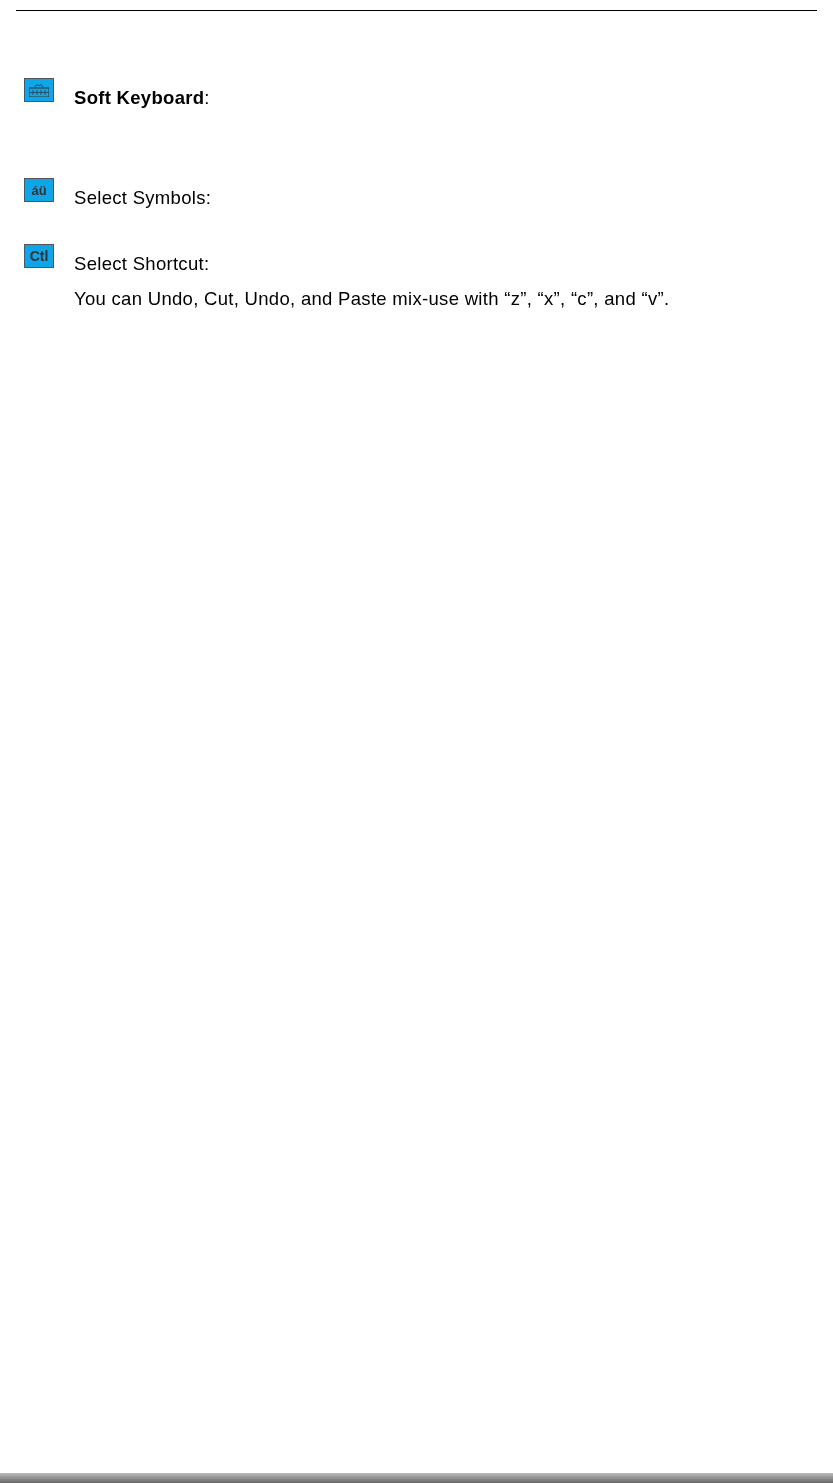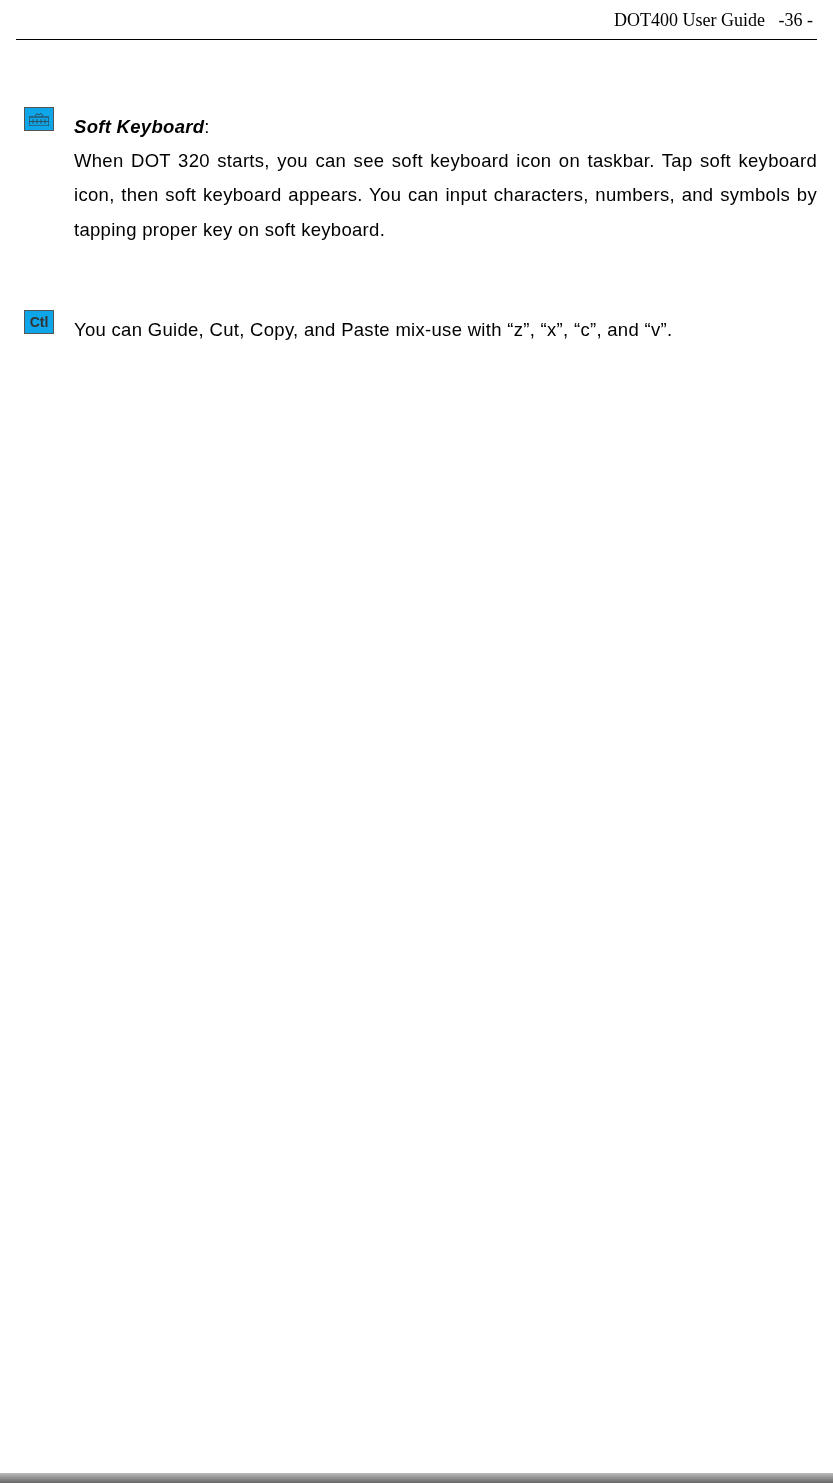--- a/index.html
+++ b/index.html
@@ -58,21 +58,21 @@
       justify-content:center;
       line-height:1;
       gap:1px;
     }
     .icon-kb svg { display:block; }
     .heading {
       font-size: 18.5px;
       line-height: 1.85;
       letter-spacing: 0.3px;
     }
-    .heading .bold { font-weight: bold; font-style: italic; }
+    .heading .bold { font-weight: bold; }
     .para {
       font-size: 18.5px;
       line-height: 1.85;
       letter-spacing: 0.3px;
       text-align: justify;
     }
     .para-last { text-align: justify; }
     .gap { height: 34px; }
     .footer-bar {
       position: absolute;
@@ -80,56 +80,58 @@
       right: 0;
       bottom: 0;
       height: 10px;
       background: linear-gradient(#bbb, #666);
     }
   </style>
 </head>
 <body>
 
 <div class="page">
-  <div class="header">
-    <span>DOT400 User Guide</span>&nbsp;&nbsp;&nbsp;<span>-36 -</span>
-  </div>
   <hr class="header-rule">
 
   <div class="content">
 
     <div class="section">
       <div class="icon icon-kb">
         <svg width="20" height="14" viewBox="0 0 20 14">
           <rect x="0" y="5" width="20" height="9" fill="none" stroke="#333" stroke-width="1"></rect>
           <line x1="4" y1="7" x2="4" y2="12" stroke="#333" stroke-width="0.7"></line>
           <line x1="8" y1="7" x2="8" y2="12" stroke="#333" stroke-width="0.7"></line>
           <line x1="12" y1="7" x2="12" y2="12" stroke="#333" stroke-width="0.7"></line>
           <line x1="16" y1="7" x2="16" y2="12" stroke="#333" stroke-width="0.7"></line>
           <line x1="0" y1="9.5" x2="20" y2="9.5" stroke="#333" stroke-width="0.7"></line>
           <path d="M6,4 Q8,0 10,3 Q12,0 14,4" fill="none" stroke="#333" stroke-width="0.8"></path>
         </svg>
       </div>
       <div class="heading">
         <span class="bold">Soft Keyboard</span><span>:</span>
       </div>
-      <div class="para">When DOT 320 starts, you can see soft keyboard icon on taskbar. Tap soft keyboard icon, then soft keyboard appears. You can input characters, numbers, and symbols by tapping proper key on soft keyboard.</div>
       <div class="gap"></div>
     </div>
 
     <div class="section">
       <div class="icon">CAP</div>
     </div>
 
     <div class="section">
       <div class="icon" style="font-size:13px">áü</div>
+      <div class="heading" style="font-weight:normal">
+        <span>Select Symbols:</span>
+      </div>
     </div>
 
     <div class="section">
       <div class="icon" style="font-size:14px">Ctl</div>
-      <div class="para" style="text-align:left">You can Guide, Cut, Copy, and Paste mix-use with “z”, “x”, “c”, and “v”.</div>
+      <div class="heading" style="font-weight:normal">
+        <span>Select Shortcut:</span>
+      </div>
+      <div class="para" style="text-align:left">You can Undo, Cut, Undo, and Paste mix-use with “z”, “x”, “c”, and “v”.</div>
       <div class="gap"></div>
     </div>
 
   </div>
 </div>
 
 <div class="footer-bar"></div>
 
 </body></html>

